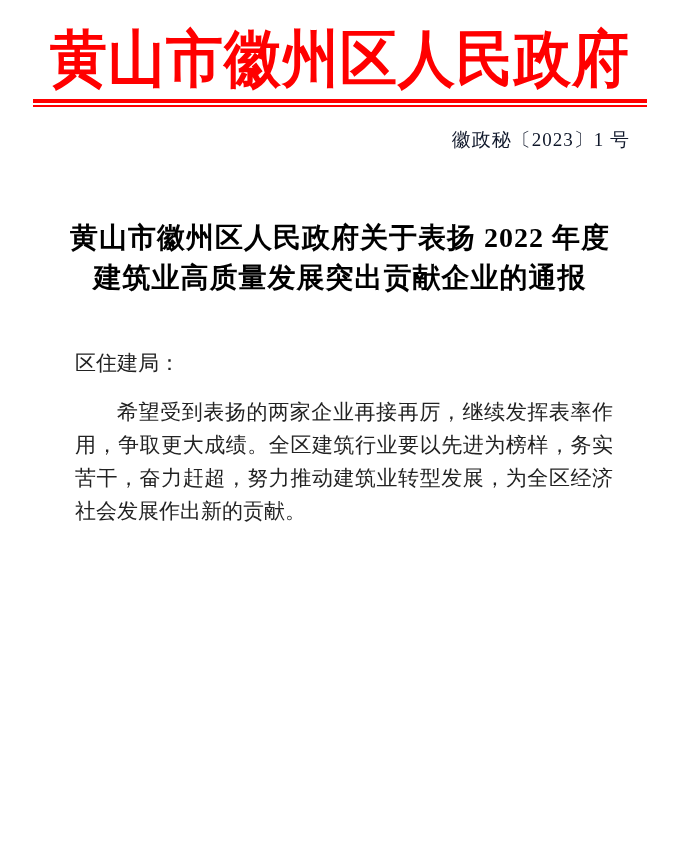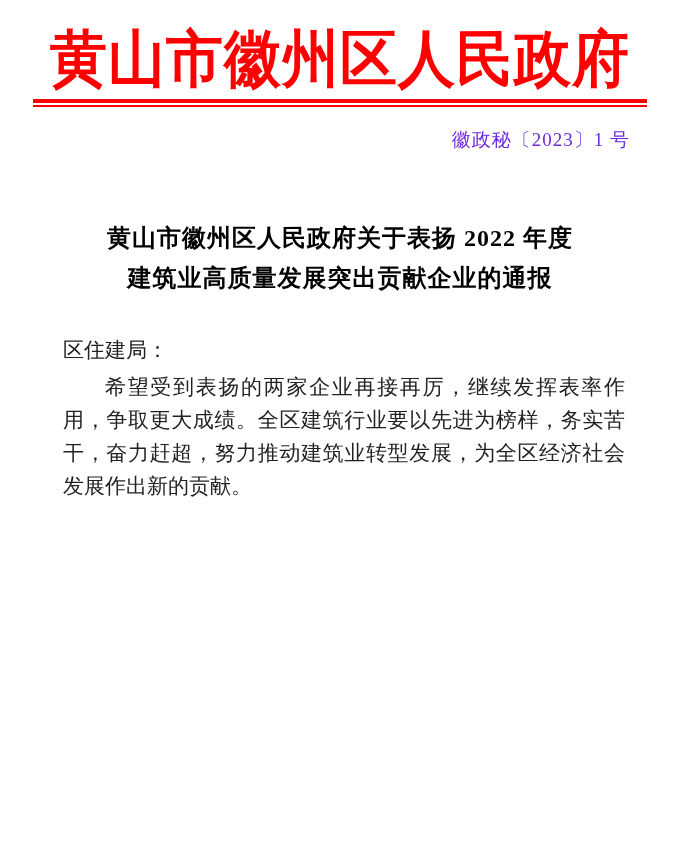--- a/index.html
+++ b/index.html
@@ -9,32 +9,32 @@
   }
   .agency{
     position:absolute;top:18px;left:0;right:0;text-align:center;
     color:var(--accent-red);font-size:57px;font-weight:bold;letter-spacing:1px;
     transform:scaleY(1.08);transform-origin:top center;white-space:nowrap;
   }
   .rule-top{position:absolute;left:33px;top:99px;width:614px;}
   .rule-top .bar-thick{height:4px;background:var(--accent-red);}
   .rule-top .bar-thin{height:2px;background:var(--accent-red);margin-top:2px;}
   .docno{
-    position:absolute;top:127px;right:50px;font-size:19px;color:#6d28d9;letter-spacing:1px;
+    position:absolute;top:127px;right:50px;font-size:19px;color:#0f172a;letter-spacing:1px;
   }
   .title{
     position:absolute;top:218px;left:0;right:0;text-align:center;
-    font-size:24px;font-weight:bold;color:#000;line-height:40px;letter-spacing:1px;
+    font-size:28px;font-weight:bold;color:#000;line-height:40px;letter-spacing:1px;
   }
   .bodytext{
     position:absolute;top:331px;left:59px;width:570px;
     font-size:21px;line-height:33px;color:#222;
     text-align:justify;text-justify:inter-character;
   }
-  .bodytext p{margin:4px;font-family:Liberation Mono, monospace;}
+  .bodytext p{margin:16px;}
   .bodytext .para{text-indent:2em;}
   .date{
     position:absolute;top:793px;left:375px;font-size:20px;color:#1c1c1c;
     letter-spacing:1px;white-space:nowrap;
   }
   .seal{
     position:absolute;left:356px;top:672px;width:162px;height:162px;
     mix-blend-mode:multiply;opacity:0.93;
   }
   .seal .seal-stroke{stroke:var(--seal-red);fill:none;}

